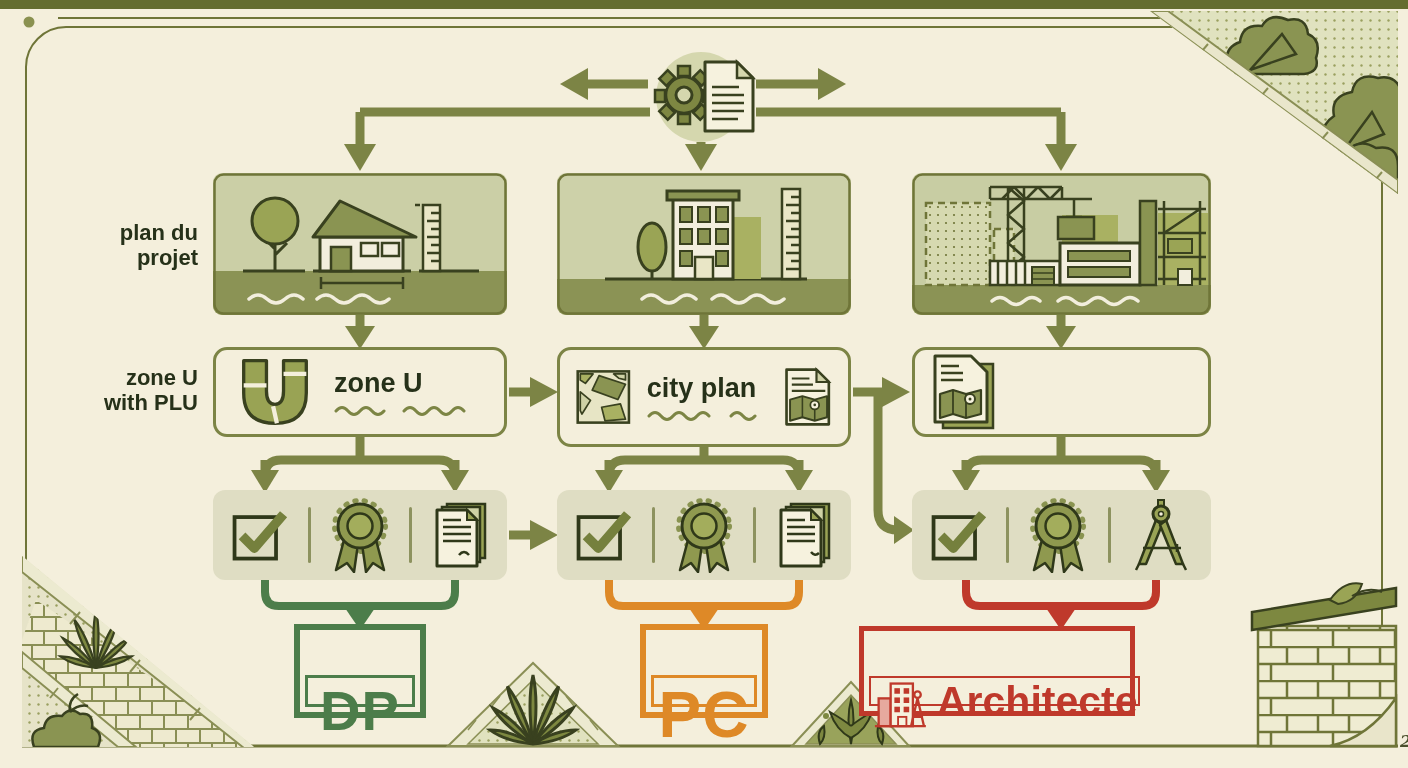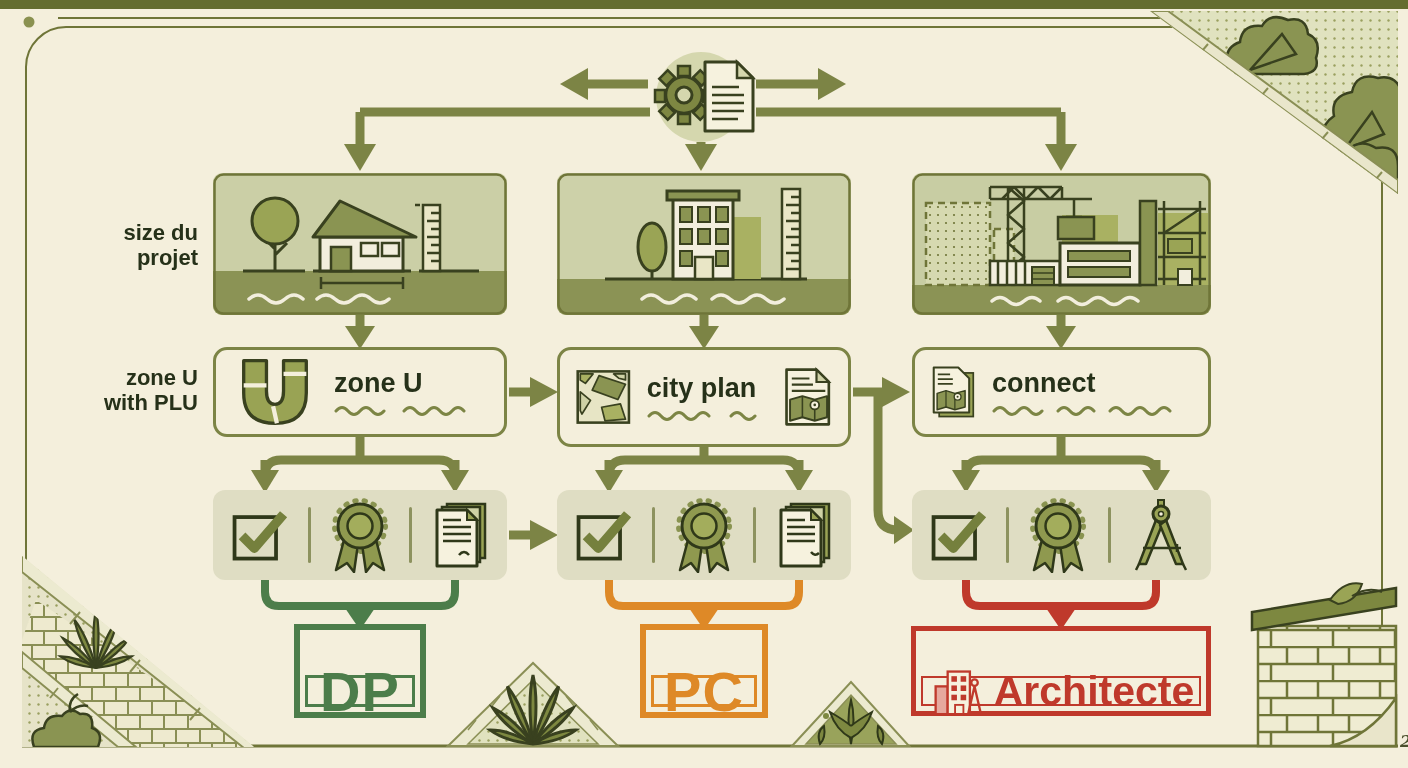--- a/index.html
+++ b/index.html
@@ -14,27 +14,27 @@
   .abs{position:absolute;box-sizing:border-box;}
   .scene-box{border-radius:10px;}
   .cond{display:flex;align-items:center;gap:16px;background:var(--cream);
     border:3.5px solid var(--olive);border-radius:14px;padding:0 16px;}
   .cond-text{display:flex;flex-direction:column;gap:4px;}
   .cond-title{font-size:27px;font-weight:bold;color:var(--text);}
   .panel{display:flex;align-items:center;justify-content:space-evenly;
     background:var(--panel);border-radius:12px;}
   .vdiv{width:3px;height:56px;background:#8d925f;border-radius:2px;}
   .badge{display:flex;align-items:stretch;background:var(--cream);padding:5px;}
-  .badge .inner{flex:1;display:flex;align-items:center;justify-content:center;gap:10px;margin-top:40px;}
+  .badge .inner{flex:1;display:flex;justify-content:center;gap:10px;margin-top:40px;}
   .badge.green{border:6px solid var(--green);} .badge.green .inner{border:3px solid var(--green);}
   .badge.orange{border:6px solid var(--orange);} .badge.orange .inner{border:3px solid var(--orange);}
   .badge.red{border:5px solid var(--red);} .badge.red .inner{border:2.5px solid var(--red);}
   .badge-label{font-weight:bold;letter-spacing:1px;}
   .badge.green .badge-label{color:var(--green);font-size:56px;}
-  .badge.orange .badge-label{color:var(--orange);font-size:56px;}
+  .badge.orange .badge-label{color:var(--orange);font-size:64px;}
   .badge.red .badge-label{color:var(--red);font-size:41px;letter-spacing:0;}
   .side-label{position:absolute;text-align:right;font-weight:bold;font-size:22px;
     line-height:1.14;color:var(--text);white-space:pre-line;width:160px;}
   .pagenum{position:absolute;font-family:"DejaVu Serif",serif;font-style:italic;
     font-weight:bold;font-size:17px;color:#4a4f2c;margin-left:34px;} 
 </style>
 </head>
 <body>
 
 <div class="canvas">
@@ -410,26 +410,20 @@
   <div class="abs cond" style="left:912px;top:347px;width:299px;height:90px;">
     <svg width="66" height="76" viewBox="0 0 66 76">
       <rect x="12" y="10" width="50" height="64" fill="#9aa455" stroke="#39411f" stroke-width="2.5"></rect>
       <path d="M4,2 H40 L56,18 V68 H4 Z" fill="#f6f2de" stroke="#39411f" stroke-width="3" stroke-linejoin="round"></path>
       <path d="M10,12 H28 M10,19 H32 M10,26 H32" stroke="#39411f" stroke-width="2.5"></path>
       <polygon points="9,40 22,36 35,40 50,36 50,60 35,64 22,60 9,64" fill="#8a9452" stroke="#39411f" stroke-width="2.2" stroke-linejoin="round"></polygon>
       <path d="M22,36 V60 M35,40 V64" stroke="#39411f" stroke-width="1.8"></path>
       <circle cx="39" cy="45" r="5" fill="#f6f2de" stroke="#39411f" stroke-width="2"></circle>
       <circle cx="39" cy="45" r="1.5" fill="#39411f"></circle>
     </svg>
-    <div class="cond-text">
-      <div class="cond-title">connect</div>
-      <svg width="200" height="14">
-        <path d="M2,8 Q8,1 14,8 T26,8 T38,8 T50,8 M66,8 Q72,1 78,8 T90,8 T102,8 M118,8 Q124,1 130,8 T142,8 T154,8 T166,8 T178,8" stroke="#7c8544" stroke-width="3" fill="none" stroke-linecap="round"></path>
-      </svg>
-    </div>
   </div>
 
   <div class="abs panel" style="left:213px;top:490px;width:294px;height:90px;">
     <svg width="66" height="66" viewBox="0 0 70 70">
       <rect x="8" y="16" width="44" height="44" fill="none" stroke="#2f3819" stroke-width="4"></rect>
       <path d="M16,36 L29,49 L60,13" fill="none" stroke="#75803d" stroke-width="10" stroke-linejoin="round"></path>
     </svg>
     <div class="vdiv"></div>
     <svg width="70" height="76" viewBox="0 0 70 76">
       <g transform="translate(35,29)">
@@ -508,21 +502,21 @@
       <span class="badge-label">DP</span>
     </div>
   </div>
 
   <div class="abs badge orange" style="left:640px;top:624px;width:128px;height:94px;">
     <div class="inner">
       <span class="badge-label">PC</span>
     </div>
   </div>
 
-  <div class="abs badge red" style="left:911px;top:626px;width:300px;height:90px;">
+  <div class="abs badge red" style="left:859px;top:626px;width:276px;height:90px;">
     <div class="inner">
       <svg width="56" height="50" viewBox="0 0 60 54">
         <rect x="8" y="22" width="13" height="30" fill="#e6a99e" stroke="#bf392b" stroke-width="2.5"></rect>
         <rect x="21" y="6" width="24" height="46" fill="#f6f2de" stroke="#bf392b" stroke-width="2.5"></rect>
         <g fill="#bf392b">
           <rect x="25" y="11" width="6" height="6"></rect>
             <rect x="35" y="11" width="6" height="6"></rect>
           <rect x="25" y="21" width="6" height="6"></rect>
             <rect x="35" y="21" width="6" height="6"></rect>
           <rect x="25" y="31" width="6" height="6"></rect>
@@ -532,20 +526,20 @@
         <g stroke="#bf392b" stroke-width="2.5" fill="none">
           <path d="M50,22 L43,52 M50,22 L57,52 M45,42 H56"></path>
           <circle cx="50" cy="18" r="3.5"></circle>
         </g>
         <path d="M4,52 H59" stroke="#bf392b" stroke-width="2.5"></path>
       </svg>
       <span class="badge-label">Architecte</span>
     </div>
   </div>
 
-  <div class="side-label" style="left:38px;top:220px;">size du
+  <div class="side-label" style="left:38px;top:220px;">plan du
 projet</div>
   <div class="side-label" style="left:38px;top:365px;">zone U
 with PLU</div>
 
   <div class="pagenum" style="left:1366px;top:731px;">27</div>
 
 </div>
 
 </body></html>

